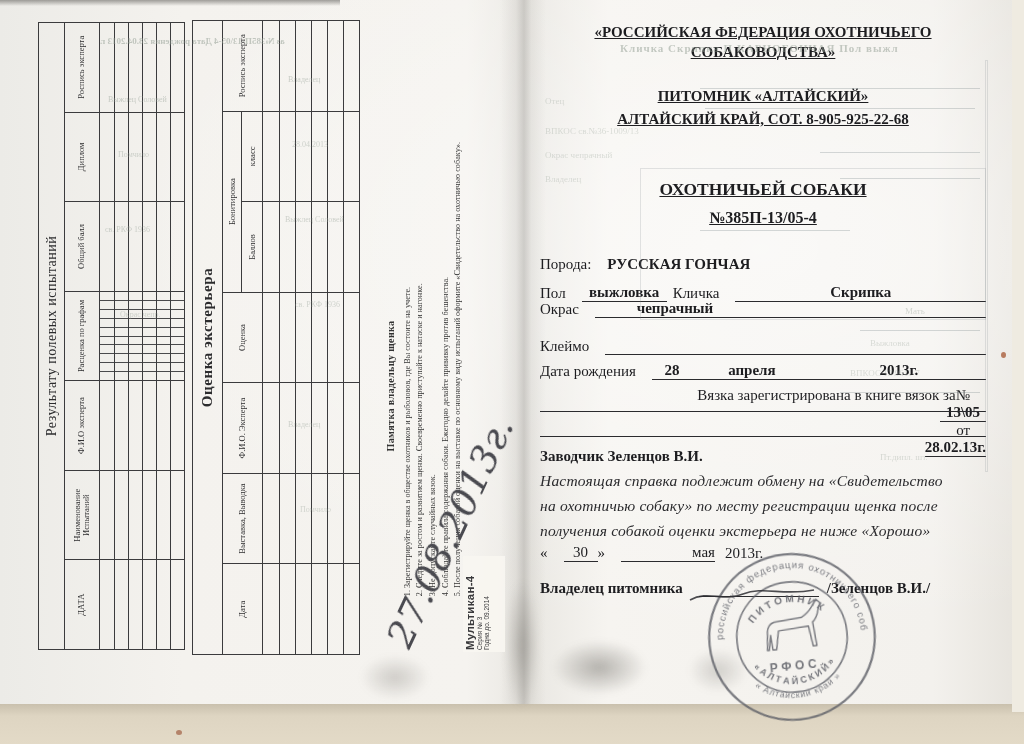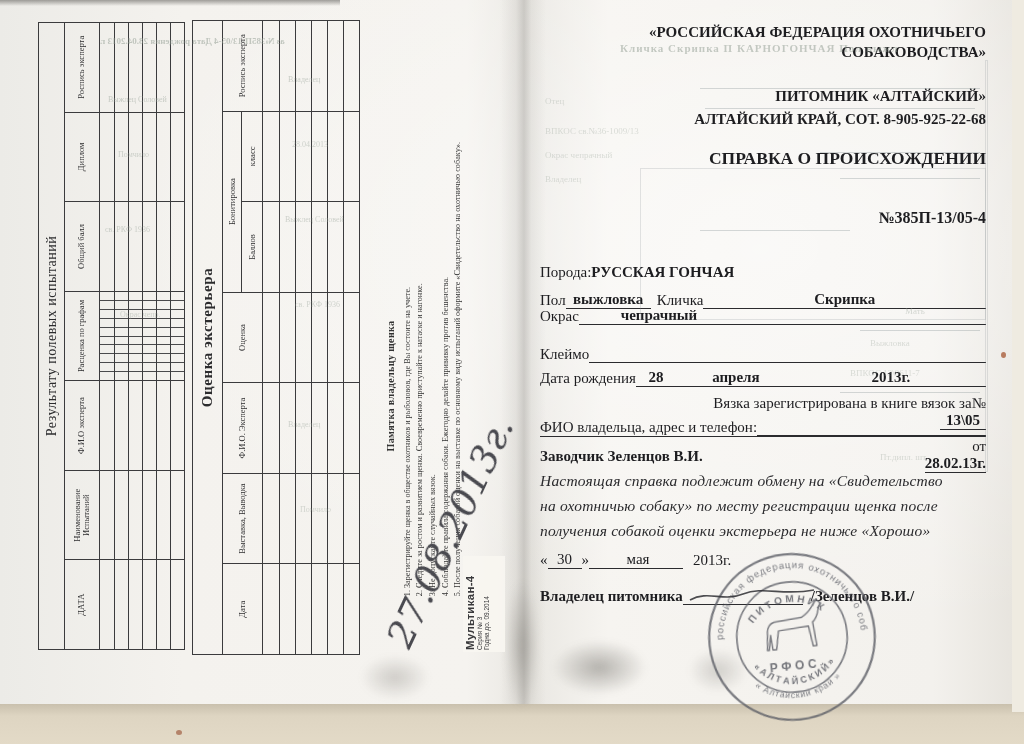--- a/index.html
+++ b/index.html
@@ -70,27 +70,27 @@
 
   
   .bleed{position:absolute;color:#8f9b90;filter:blur(.6px);white-space:nowrap;}
   .mirror{transform:scaleX(-1);}
   .bl-line{position:absolute;height:1px;background:rgba(110,125,130,.28);}
   .bl-box{position:absolute;border:1px solid rgba(130,140,145,.22);}
 
   
   .page-right{position:absolute;left:540px;top:0;width:446px;height:712px;color:#1d1d20;}
   .pr-line{position:absolute;left:0;width:100%;}
-  .ctr{text-align:right;}
+  .ctr{text-align:center;text-decoration:underline;}
   .b{font-weight:bold;}
   .fs15{font-size:15px;}
   .fs16{font-size:16px;}
   .fs17{font-size:17.5px;}
   .field{display:flex;align-items:flex-end;font-size:15px;}
-  .field .lbl{white-space:nowrap;padding-right:0;margin-top:8px;}
+  .field .lbl{white-space:nowrap;padding-right:16px;}
   .u{border-bottom:1.2px solid #2b2b2e;text-align:center;white-space:nowrap;}
   .fill{flex:1;border-bottom:1.2px solid #2b2b2e;text-align:center;white-space:nowrap;}
   .italics{font-style:italic;font-size:15.5px;letter-spacing:.2px;color:#2a2a2d;}
 
   .stamp{position:absolute;left:700px;top:545px;width:184px;height:184px;opacity:.8;transform:rotate(-6deg);filter:blur(.3px);}
   .signature{position:absolute;left:688px;top:580px;width:130px;height:30px;}
 </style>
 </head>
 <body>
 
@@ -369,21 +369,21 @@
 <span class="bleed" style="left:300px;top:505px;font-size:8px;opacity:.35;">Помчило</span>
 
 <div class="page-right">
 
   <div class="pr-line ctr b fs15" style="top:24px;">«РОССИЙСКАЯ ФЕДЕРАЦИЯ ОХОТНИЧЬЕГО</div>
   <div class="pr-line ctr b fs15" style="top:44px;">СОБАКОВОДСТВА»</div>
 
   <div class="pr-line ctr b fs15" style="top:88px;">ПИТОМНИК   «АЛТАЙСКИЙ»</div>
   <div class="pr-line ctr b fs15" style="top:111px;">АЛТАЙСКИЙ  КРАЙ,   СОТ. 8-905-925-22-68</div>
 
-  <div class="pr-line ctr b fs17" style="top:148px;">СПРАВКА О ПРОИСХОЖДЕНИИ</div>
+  <div class="pr-line ctr b fs17" style="top:179px;">ОХОТНИЧЬЕЙ СОБАКИ</div>
   <div class="pr-line ctr b fs16" style="top:209px;">№385П-13/05-4</div>
 
   <div class="pr-line field" style="top:256px;">
     <span class="lbl">Порода:</span>
     <span class="b">РУССКАЯ ГОНЧАЯ</span>
   </div>
 
   <div class="pr-line field" style="top:284px;">
     <span class="lbl">Пол</span>
     <span class="u b" style="width:85px;">выжловка</span>
@@ -410,39 +410,38 @@
   </div>
 
   <div class="pr-line field" style="top:387px;flex-direction:column;">
     <span class="lbl">Вязка зарегистрирована в книге вязок за№</span>
     <span class="u b" style="width:46px;">13\05</span>
     <span class="lbl" style="padding-left:4px;">от</span>
     <span class="fill b">28.02.13г.</span>
   </div>
 
   <div class="pr-line field" style="top:411px;">
-    <span class="lbl">ФИО владельца, адрес и телефон:</span>
     <span class="fill"></span>
   </div>
 
   <div class="pr-line field" style="top:436px;">
     <span class="fill"></span>
   </div>
 
   <div class="pr-line b fs15" style="top:448px;">Заводчик Зеленцов В.И.</div>
 
   <div class="pr-line italics" style="top:472px;">Настоящая справка подлежит обмену на «Свидетельство</div>
   <div class="pr-line italics" style="top:522px;">получения собакой оценки экстерьера не ниже «Хорошо»</div>
   <div class="pr-line italics" style="top:497px;">на охотничью собаку» по месту регистрации щенка после</div>
 
   <div class="pr-line field" style="top:544px;">
     <span class="lbl">«</span>
     <span class="u" style="width:34px;">30</span>
     <span class="lbl">»</span>
-    <span class="u" style="width:90px;text-align:center;padding-left:4px;">мая</span>
+    <span class="u" style="width:90px;text-align:right;padding-left:4px;">мая</span>
     <span class="lbl" style="padding-left:10px;">2013г.</span>
   </div>
 
   <div class="pr-line field b" style="top:580px;">
     <span class="lbl">Владелец питомника</span>
     <span class="u" style="width:120px;"></span>
     <span class="lbl" style="padding-left:8px;">/Зеленцов В.И./</span>
   </div>
 </div>
 

